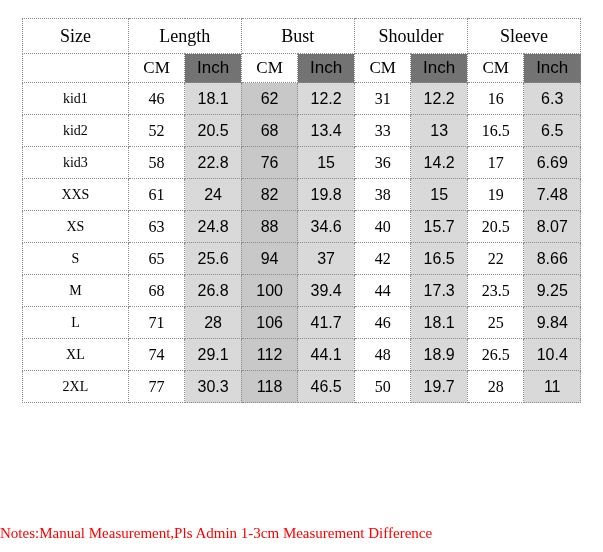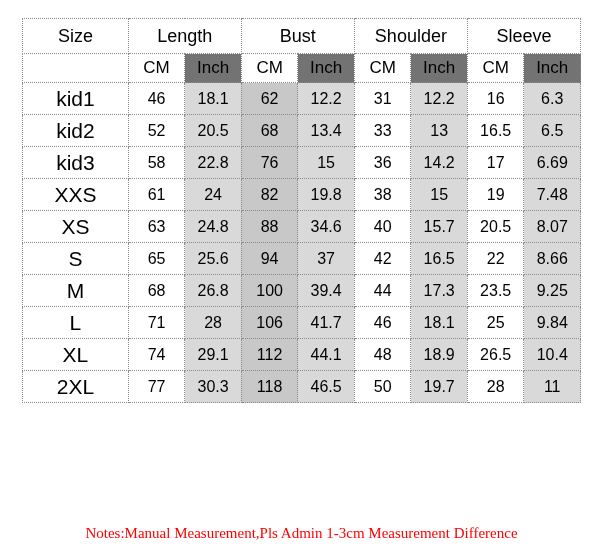--- a/index.html
+++ b/index.html
@@ -46,41 +46,40 @@
     height: 34px;
     margin-top: 20px;
   }
   
   .unit {
     font-size: 17px;
     height: 28px;
   }
   
   .sz-label {
-    font-size: 21px;
+    font-size: 14px;
     height: 31px;
     text-align: left;
     padding-left: 14px;
   }
   .val {
     font-size: 16px;
     height: 31px;
   }
   
-  .shade-none { background: #ffffff; }
+  .shade-none { background: #ffffff; font-family: Liberation Serif, serif; }
   .shade-light { background: #d9d9d9; }
   .shade-mid   { background: #c8c8c8; }
   .shade-dark  { background: #737373; }
 
   .note {
     position: absolute;
     left: 0;
     right: 0;
     bottom: 10px;
-    text-align: center;
     color: #ff0000;
     font-size: 15px;
     font-family: "Liberation Serif", serif;
   }
   .col-label { width: 88px; }
   .col-num   { width: 47px; }
 </style>
 </head>
 <body>
 

